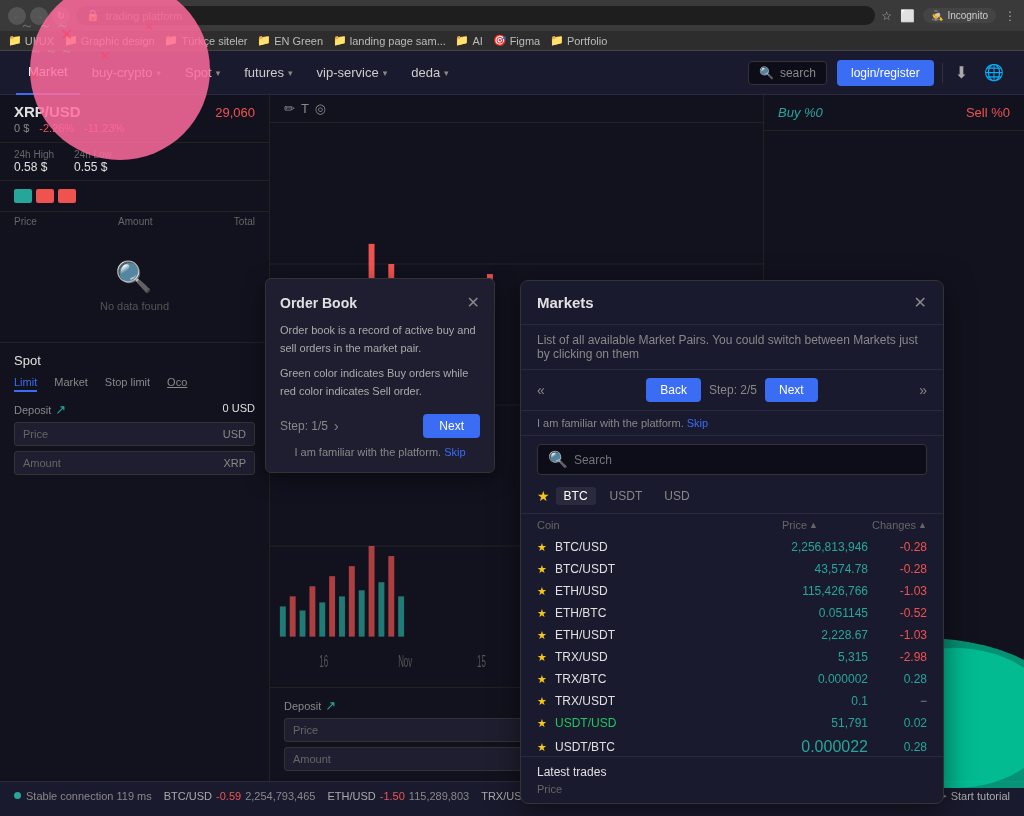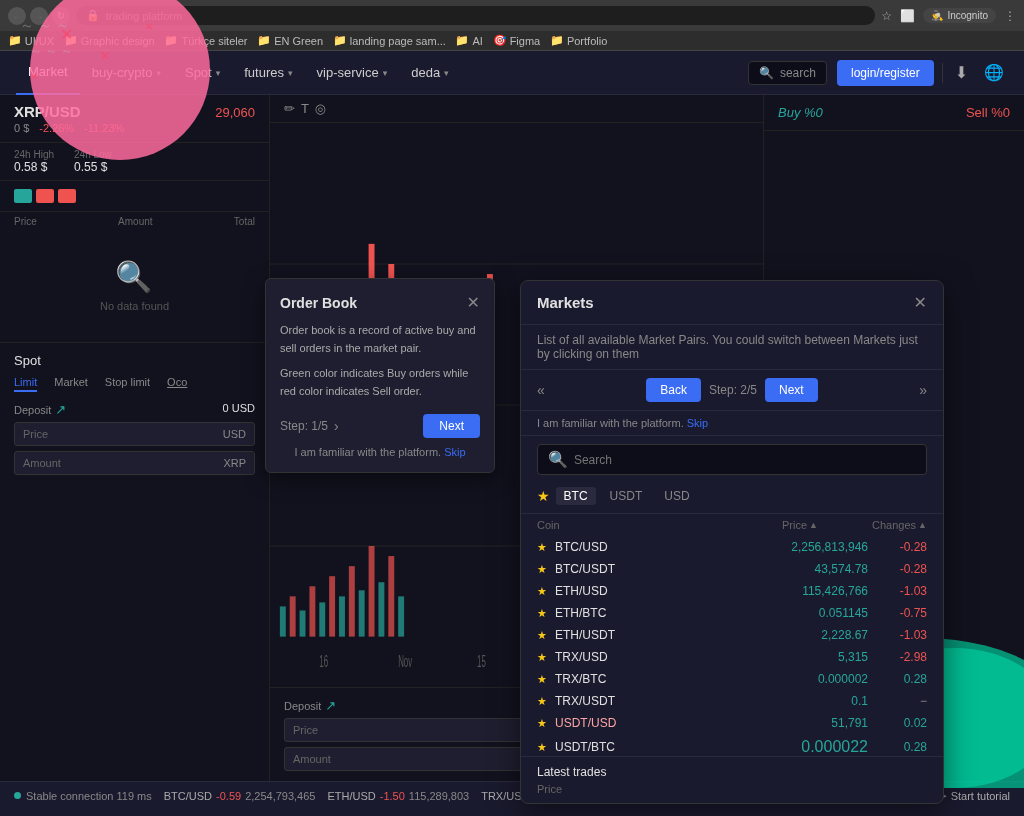--- a/index.html
+++ b/index.html
@@ -449,21 +449,21 @@
     <div style="display:flex;align-items:center;padding:4px 16px;gap:4px;">
       <span style="color:#f5c518;font-size:11px;width:14px;">★</span>
       <span style="color:#e0e0e0;font-size:12px;flex:1;">ETH/USD</span>
       <span style="font-size:12px;width:90px;text-align:right;color:#26a69a;">115,426,766</span>
       <span style="font-size:12px;width:55px;text-align:right;color:#ef5350;">-1.03</span>
     </div>
     <div style="display:flex;align-items:center;padding:4px 16px;gap:4px;">
       <span style="color:#f5c518;font-size:11px;width:14px;">★</span>
       <span style="color:#e0e0e0;font-size:12px;flex:1;">ETH/BTC</span>
       <span style="font-size:12px;width:90px;text-align:right;color:#26a69a;">0.051145</span>
-      <span style="font-size:12px;width:55px;text-align:right;color:#ef5350;">-0.75</span>
+      <span style="font-size:12px;width:55px;text-align:right;color:#ef5350;">-0.52</span>
     </div>
     <div style="display:flex;align-items:center;padding:4px 16px;gap:4px;">
       <span style="color:#f5c518;font-size:11px;width:14px;">★</span>
       <span style="color:#e0e0e0;font-size:12px;flex:1;">ETH/USDT</span>
       <span style="font-size:12px;width:90px;text-align:right;color:#26a69a;">2,228.67</span>
       <span style="font-size:12px;width:55px;text-align:right;color:#ef5350;">-1.03</span>
     </div>
     <div style="display:flex;align-items:center;padding:4px 16px;gap:4px;">
       <span style="color:#f5c518;font-size:11px;width:14px;">★</span>
       <span style="color:#e0e0e0;font-size:12px;flex:1;">TRX/USD</span>
@@ -477,21 +477,21 @@
       <span style="font-size:12px;width:55px;text-align:right;color:#26a69a;">0.28</span>
     </div>
     <div style="display:flex;align-items:center;padding:4px 16px;gap:4px;">
       <span style="color:#f5c518;font-size:11px;width:14px;">★</span>
       <span style="color:#e0e0e0;font-size:12px;flex:1;">TRX/USDT</span>
       <span style="font-size:12px;width:90px;text-align:right;color:#26a69a;">0.1</span>
       <span style="font-size:12px;width:55px;text-align:right;color:#888;">−</span>
     </div>
     <div style="display:flex;align-items:center;padding:4px 16px;gap:4px;">
       <span style="color:#f5c518;font-size:11px;width:14px;">★</span>
-      <span style="color:#fca5a5;font-size:12px;flex:1;">USDT/USD</span>
+      <span style="color:#22c55e;font-size:12px;flex:1;">USDT/USD</span>
       <span style="font-size:12px;width:90px;text-align:right;color:#26a69a;">51,791</span>
       <span style="font-size:12px;width:55px;text-align:right;color:#26a69a;">0.02</span>
     </div>
     <div style="display:flex;align-items:center;padding:4px 16px;gap:4px;">
       <span style="color:#f5c518;font-size:11px;width:14px;">★</span>
       <span style="color:#e0e0e0;font-size:12px;flex:1;">USDT/BTC</span>
       <span style="font-size:16px;width:90px;text-align:right;color:#26a69a;">0.000022</span>
       <span style="font-size:12px;width:55px;text-align:right;color:#26a69a;">0.28</span>
     </div>
 

